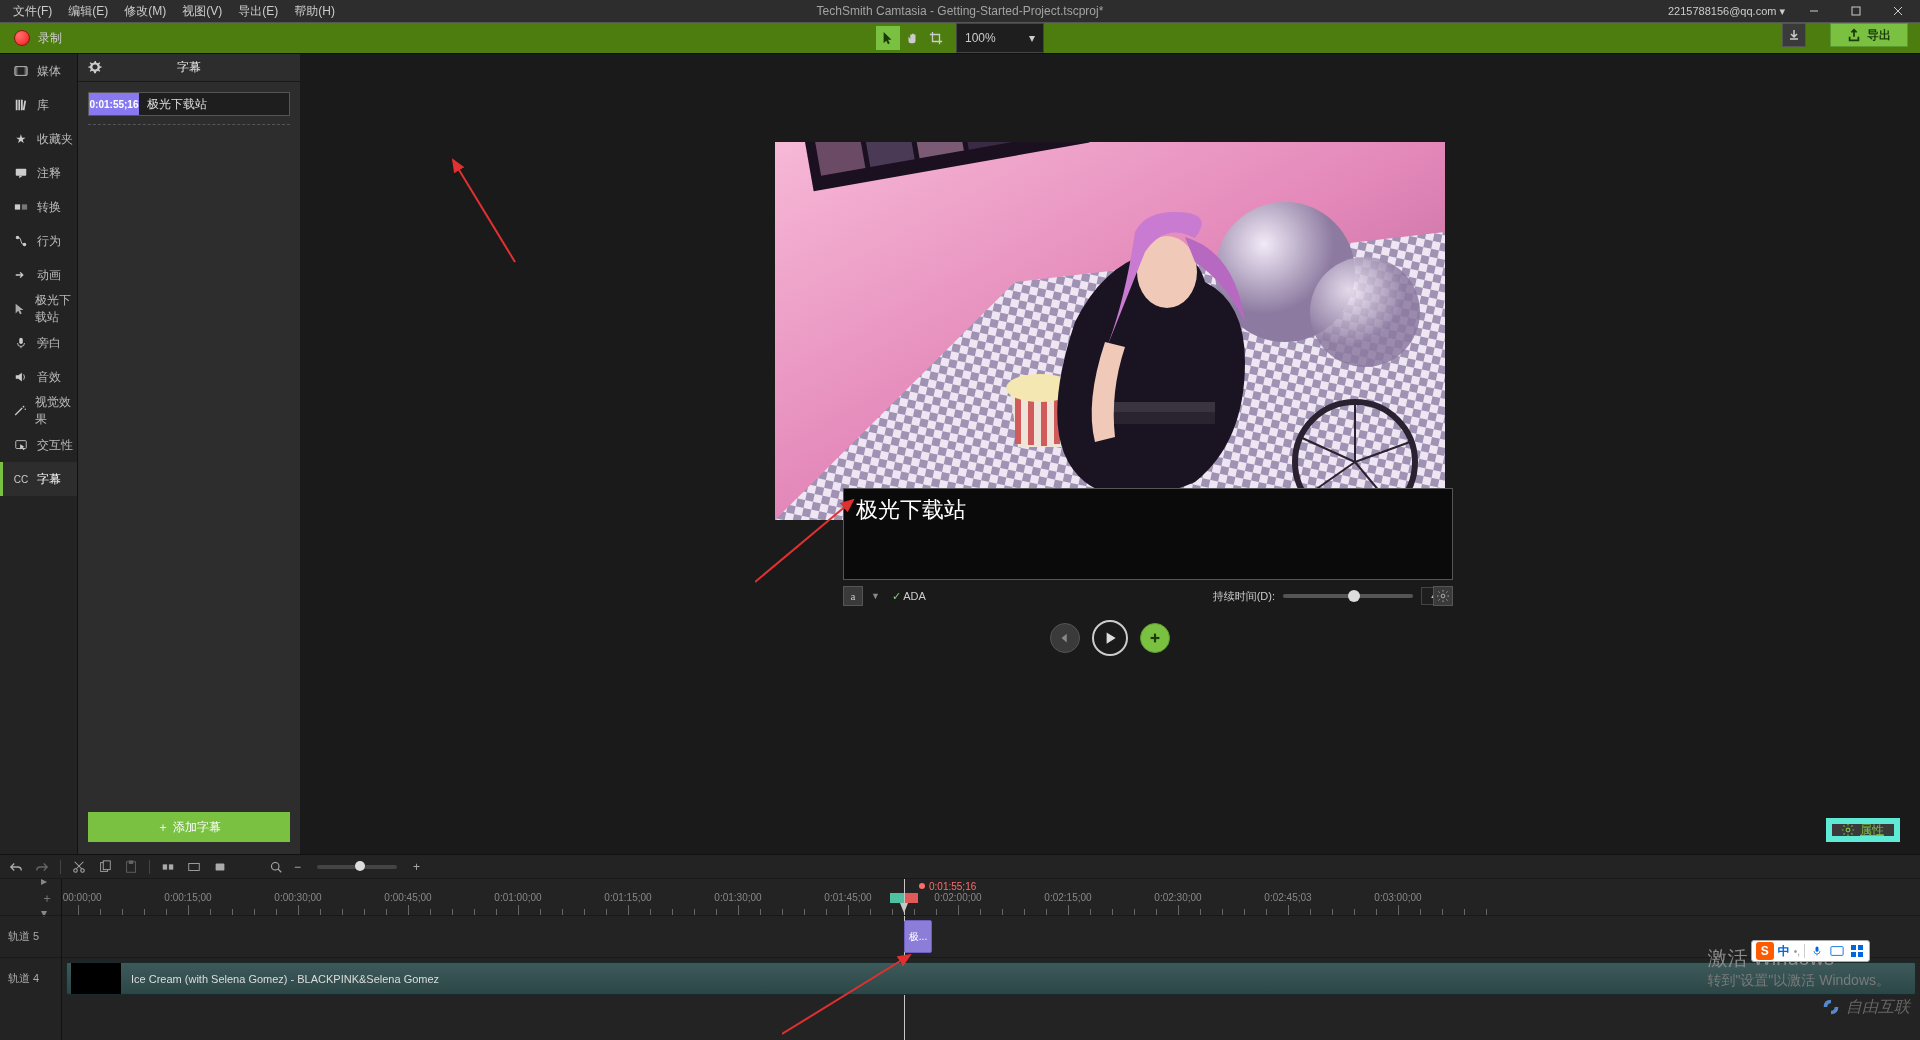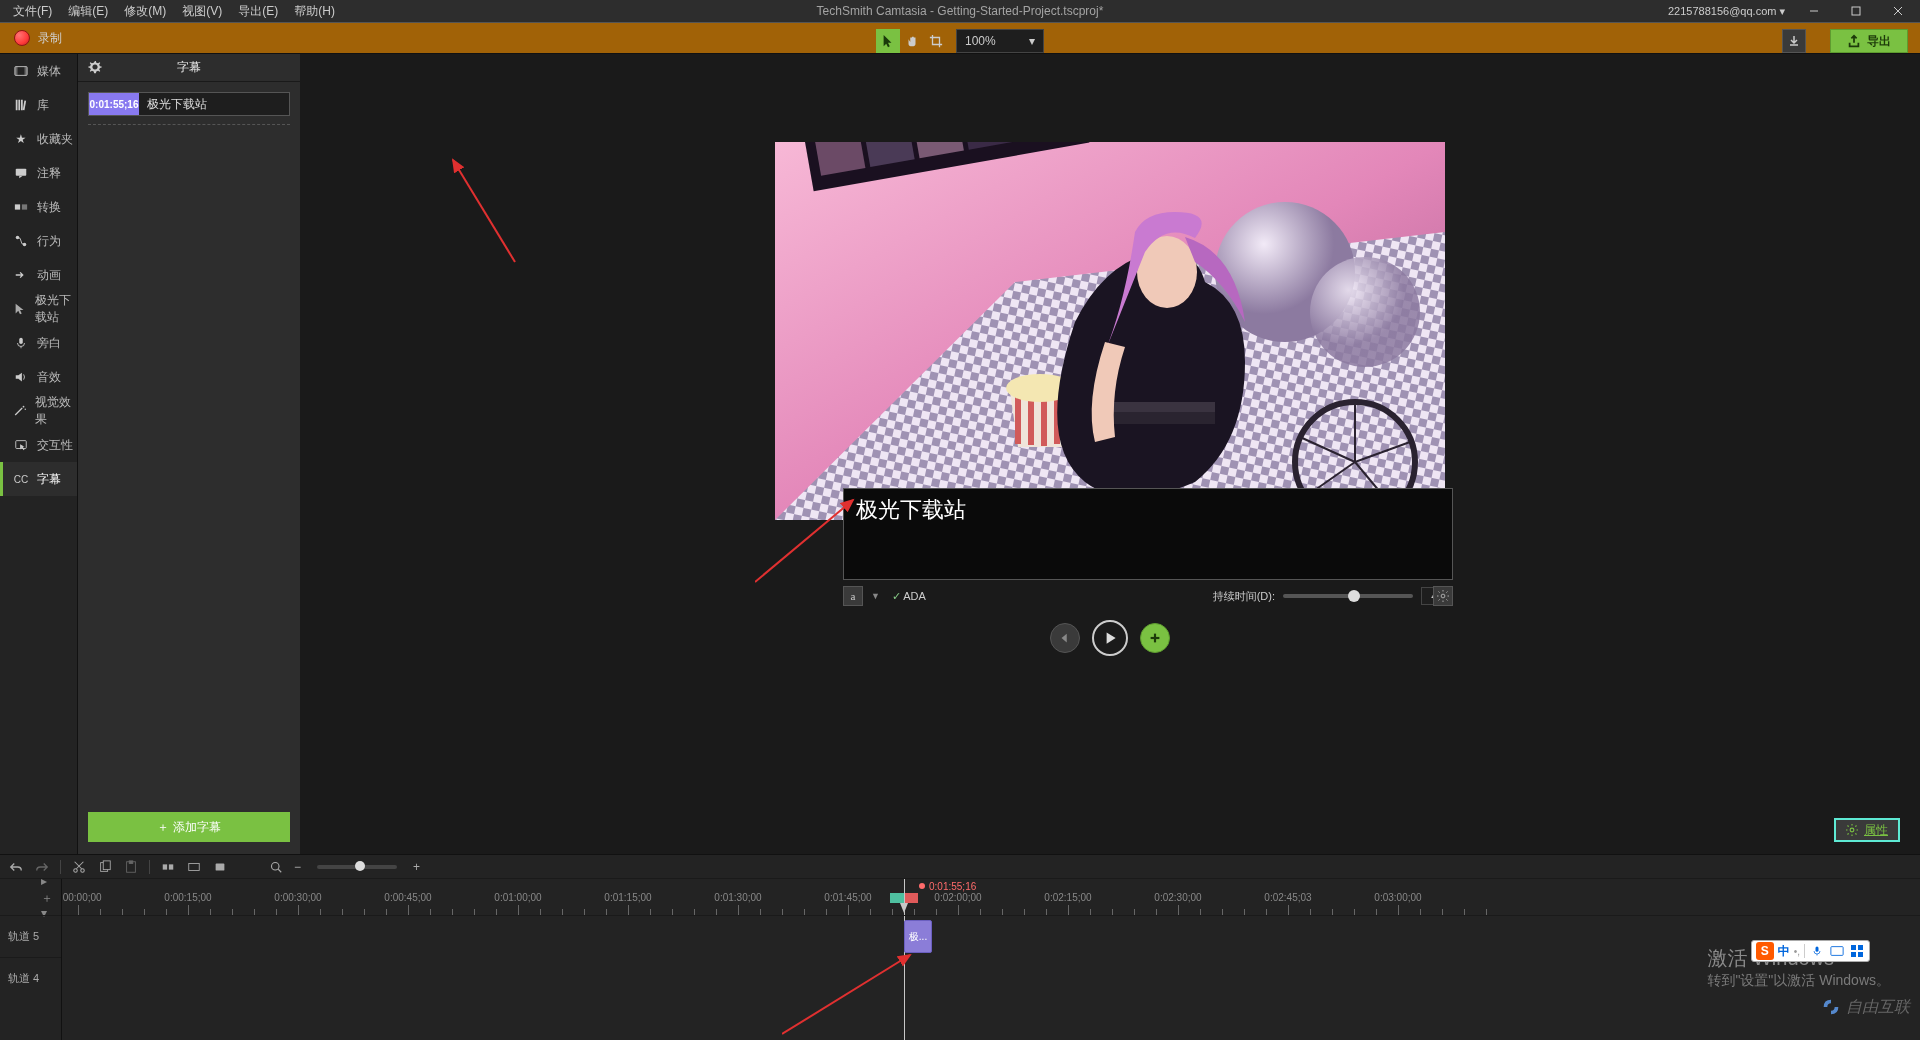--- a/index.html
+++ b/index.html
@@ -8,27 +8,27 @@
 
 .menubar { height: 22px; background: #2d2d2d; display: flex; align-items: center; padding: 0 5px; color: #cccccc; position: relative; }
 .menubar .menu-item { padding: 0 8px; font-size: 12px; cursor: pointer; }
 .menubar .title { position: absolute; left: 50%; transform: translateX(-50%); font-size: 12px; color: #a3a3a3; }
 .menubar .right { position: absolute; right: 5px; display: flex; align-items: center; gap: 8px; }
 .menubar .right .acct { font-size: 11px; color: #cccccc; padding-right: 4px; text-align: right;}
 .win-btn { width: 34px; height: 22px; display: flex; align-items: center; justify-content: center; cursor: pointer; }
 .win-btn svg { stroke: #cccccc; }
 
 
-.toolbar { height: 32px; background: #a16207; border-top: 1px solid #555; border-bottom: 1px solid #111; display: flex; align-items: flex-end; position: relative; }
+.toolbar { height: 32px; background: #4d7c0f; border-top: 1px solid #555; border-bottom: 1px solid #111; display: flex; align-items: flex-start; position: relative; }
 .record-btn { display: flex; align-items: center; gap: 8px; padding: 0 14px; height: 100%; cursor: pointer; }
 .record-dot { width: 16px; height: 16px; border-radius: 50%; background: radial-gradient(circle at 30% 30%, #ff7474, #ff3b3b 60%, #bb1f1f 100%); border:1px solid #8e1414;}
 .toolbar-center { position: absolute; left: 50%; transform: translateX(-50%); display: flex; align-items: center; gap: 0; }
 .tool-btn { width: 24px; height: 24px; display: flex; align-items: center; justify-content: center; cursor: pointer; margin-right:0;}
 .tool-btn.active { background: #7ac142; }
-.zoom-select { margin-left:8px; width: 88px; height: 24px; background: #1e1e1e; border: 1px solid #444; color: #ccc; display: flex; align-items: center; padding: 0 8px; justify-content: space-between; cursor: pointer; font-size:12px;}
+.zoom-select { margin-left:8px; width: 88px; height: 30px; background: #1e1e1e; border: 1px solid #444; color: #ccc; display: flex; align-items: center; padding: 0 8px; justify-content: space-between; cursor: pointer; font-size:12px;}
 .toolbar-right { position: absolute; right: 12px; display: flex; align-items: center; gap: 24px; }
 .icon-btn { width: 24px; height: 24px; background: #3a3a3a; border: 1px solid #555; display:flex; align-items:center; justify-content:center; cursor:pointer;}
 .export-btn { height: 24px; padding: 0 16px; background: #7ac142; color: #1d3a0a; display: flex; align-items: center; gap: 6px; font-weight: bold; cursor: pointer; border:1px solid #5e9b2f;}
 
 
 .main { display: flex; height: calc(100% - 22px - 32px - 186px); }
 .sidebar { width: 78px; background: #232323; display: flex; flex-direction: column; border-right: 1px solid #111;}
 .side-item { height: 34px; display: flex; align-items: center; gap: 8px; padding-left: 10px; color: #bbbbbb; cursor: pointer; font-size: 12px; border-left: 3px solid transparent; }
 .side-item.active { border-left-color: #7ac142; background: #2d2d2d; color: #fff; }
 .side-item .ico { width: 16px; height: 16px; display:flex; align-items:center; justify-content:center; color:#ccc; }
@@ -54,21 +54,21 @@
 .ct-gear { position:absolute; right:0; }
 .slider { flex: 0 0 130px; height: 4px; background:#555; position:relative; border-radius:2px;}
 .slider .knob { position:absolute; top:-4px; left:50%; width:12px; height:12px; background:#ddd; border-radius:50%;}
 .dur-val { width:32px; height:18px; background:#1e1e1e; border:1px solid #444; text-align:center; font-size:11px; display:flex; align-items:center; justify-content:center;}
 
 .playback { margin-top: 100px; display: flex; align-items: center; gap: 12px; }
 .pb-btn { width: 30px; height: 30px; border-radius: 50%; background: #3a3a3a; display:flex; align-items:center; justify-content:center; cursor:pointer; border:1px solid #555;}
 .pb-btn.play { width:36px; height:36px; border:2px solid #ccc; background:transparent;}
 .pb-btn.add { background:#7ac142; border-color:#5e9b2f;}
 
-.props-btn { position: absolute; right: 20px; bottom: 12px; height: 24px; padding: 0 10px; background: #3a3a3a; border: 2px solid #5eead4; display:flex; align-items:center; gap:6px; cursor:pointer; color:#7ac142; font-size:12px;text-decoration:underline;}
+.props-btn { position: absolute; right: 20px; bottom: 12px; height: 24px; padding: 0 10px; background: #3a3a3a; border: 6px solid #5eead4; display:flex; align-items:center; gap:6px; cursor:pointer; color:#7ac142; font-size:12px;text-decoration:underline;}
 
 
 .arrow { position:absolute; pointer-events:none; }
 
 
 .timeline { height: 186px; background: #232323; border-top: 1px solid #111; display: flex; flex-direction: column; }
 .tl-tools { height: 24px; display: flex; align-items: center; gap: 10px; padding: 0 8px; border-bottom: 1px solid #1a1a1a;}
 .tl-tool { width: 16px; height: 16px; cursor:pointer; display:flex; align-items:center; justify-content:center; color:#aaa;}
 .tl-tool.sep { width:1px; height:14px; background:#444;}
 .zoom-slider { width: 80px; height:4px; background:#444; position:relative; border-radius:2px; margin: 0 6px;}
@@ -615,20 +615,26 @@
         <svg class="playhead-marker" style="left:828px;" width="28" height="22">
           <rect x="0" y="0" width="14" height="10" fill="#4fc0a0"></rect>
             <rect x="14" y="0" width="14" height="10" fill="#e05a5a"></rect>
           <polygon points="10,10 18,10 14,20" fill="#c7c7c7"></polygon>
         </svg>
       </div>
       <div class="playhead-line" style="left:842px;"></div>
       <div class="track">
         <div class="clip caption" style="left:842px; width:28px;">极...</div>
       </div>
+      <div class="track">
+        <div class="clip video">
+          <div class="thumb"></div>
+          <span>Ice Cream (with Selena Gomez) - BLACKPINK&amp;Selena Gomez</span>
+        </div>
+      </div>
       <svg class="arrow" style="left:720px; top:70px;" width="140" height="90">
           <line x1="0" y1="85" x2="128" y2="6" stroke="#e03030" stroke-width="2" marker-end="url(#ah1)"></line>
         </svg>
     </div>
   </div>
 </div>
 
 <div class="watermark">
   <div class="big">激活 Windows</div>
   <div>转到"设置"以激活 Windows。</div>

